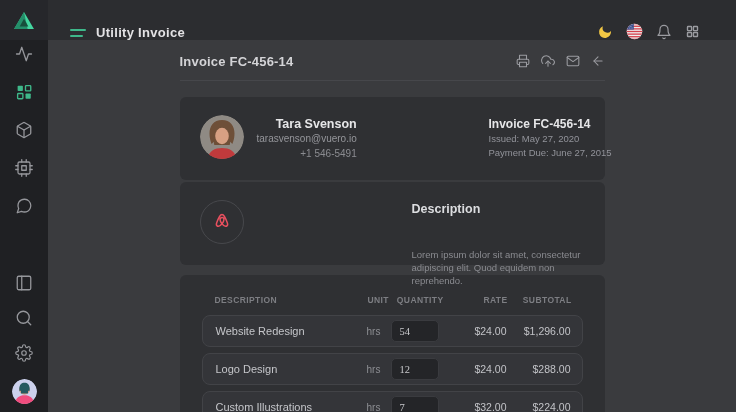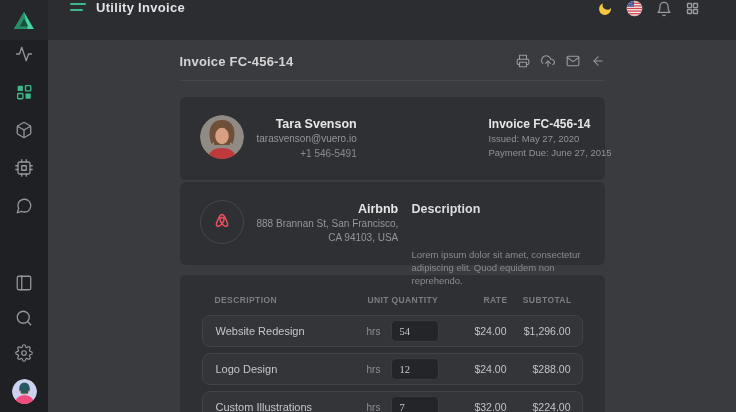--- a/index.html
+++ b/index.html
@@ -12,21 +12,21 @@
   .logo-cell { width:48px; height:40px; background:#26272b; display:flex; align-items:center; justify-content:center; }
   .side-nav { display:flex; flex-direction:column; align-items:center; gap:20px; padding-top:5px; }
   .side-bottom { margin-top:auto; display:flex; flex-direction:column; align-items:center; gap:17px; padding-bottom:8px; }
   .sicon { width:18px; height:18px; color:#96979c; display:block; cursor:pointer; }
   .sicon.active { color:#3eb88a; }
   .sicon svg { width:100%; height:100%; }
   .side-avatar { width:25px; height:25px; border-radius:50%; overflow:hidden; cursor:pointer; }
 
   
   .main { flex:1; display:flex; flex-direction:column; min-width:0; }
-  .topbar { height:40px; flex-shrink:0; background:#2c2d30; display:flex; align-items:flex-start; padding:0 36px 0 22px; }
+  .topbar { height:40px; flex-shrink:0; background:#2c2d30; display:flex; align-items:flex-end; padding:0 36px 0 22px; }
   .burger { width:16px; height:14px; margin-right:10px; cursor:pointer; }
   .app-title { font-size:13px; font-weight:700; color:#e3e2e4; letter-spacing:.3px; }
   .top-icons { margin-left:auto; display:flex; align-items:center; gap:13px; color:#9b9ca1; }
   .ticon { width:16px; height:16px; display:block; cursor:pointer; }
   .ticon svg { width:100%; height:100%; }
 
   
   .content { flex:1; overflow:hidden; }
   .container { width:425px; margin:0 auto; padding-top:6px; }
   .page-head { display:flex; align-items:center; height:26px; margin-top:2px; }
@@ -55,21 +55,21 @@
   .meta-line  { font-size:9.5px; color:#92939a; line-height:14px; white-space:nowrap; }
 
   .company-left { flex:0 0 212px; }
   .desc-block { flex:1; padding-top:1px; }
   .desc-title { font-size:12.5px; font-weight:700; color:#dcdde0; line-height:16px; margin-bottom:2px; }
   .desc-text  { font-size:9.5px; color:#8a8b90; line-height:13px;margin-top:31px; }
 
   
   .tgrid { display:grid; grid-template-columns:1fr 24px 52px 64px 64px; align-items:center; }
   .thead { padding:3px 11px 0 13px; height:22px; font-size:8.5px; font-weight:700; letter-spacing:.4px; color:#7d7e83; }
-  .thead .c-qty { text-align:left; }
+  .thead .c-qty { text-align:right; }
   .thead .c-rate, .thead .c-sub { text-align:right; }
   .trow { height:32px; background:#343539; border:1px solid #424347; border-radius:8px;
           padding:0 11px 0 13px; margin-top:6px; }
   .trow .desc { font-size:11px; color:#c5c6ca; white-space:nowrap; }
   .trow .unit { font-size:10px; color:#8d8e93; }
   .qty-input { width:48px; height:22px; background:#242528; border:1px solid #3a3b3f; border-radius:5px;
                color:#c9cacd; font-size:10.5px; padding:0 0 0 8px; font-family:Liberation Serif, serif; outline:none; }
   .trow .rate, .trow .sub { font-size:10.5px; color:#c2c3c7; text-align:right; white-space:nowrap; }
 </style>
 </head>
@@ -281,25 +281,20 @@
           </div>
         </section>
 
         <section class="panel panel-company">
           <div class="media company-left">
             <span class="logo-circle">
               <svg width="26" height="26" viewBox="0 0 24 24" fill="none" stroke="#e9505f" stroke-width="1.4">
                 <path d="M12 13.7c-.9-1.1-1.8-2.7-1.8-3.9 0-1.1.8-1.9 1.8-1.9s1.8.8 1.8 1.9c0 1.2-.9 2.8-1.8 3.9zm0 0c.9 1.1 2.1 2.3 3.2 2.3 1.2 0 2-.8 2-1.9 0-.5-.2-1.1-.4-1.7-.7-1.8-1.7-3.9-2.6-5.5C13.5 5.6 12.9 5 12 5s-1.5.6-2.2 1.9c-.9 1.6-1.9 3.7-2.6 5.5-.2.6-.4 1.2-.4 1.7 0 1.1.8 1.9 2 1.9 1.1 0 2.3-1.2 3.2-2.3z"></path>
               </svg>
             </span>
-            <div class="tcol">
-              <div class="tname">Airbnb</div>
-              <div class="tsub">888 Brannan St, San Francisco,</div>
-              <div class="tsub">CA 94103, USA</div>
-            </div>
           </div>
           <div class="desc-block">
             <div class="desc-title">Description</div>
             <div class="desc-text">Lorem ipsum dolor sit amet, consectetur adipiscing elit. Quod equidem non reprehendo.</div>
           </div>
         </section>
 
         <section class="panel panel-table">
           <div class="tgrid thead">
             <span class="c-desc">DESCRIPTION</span>

